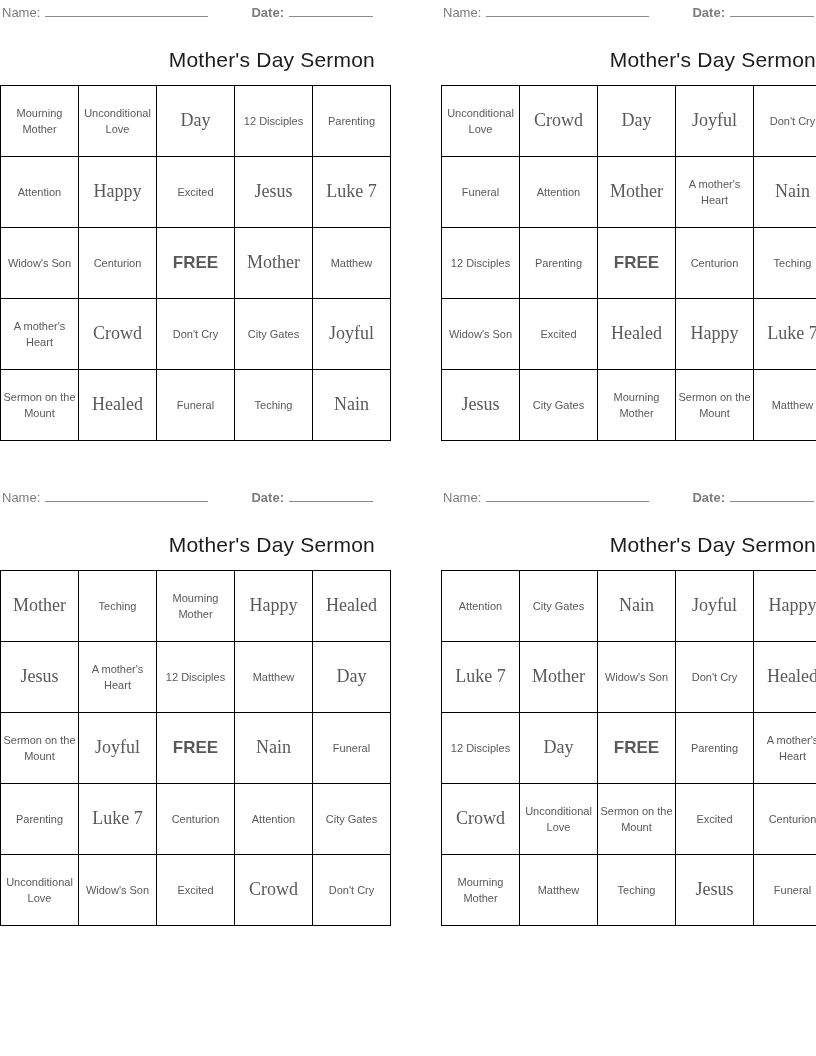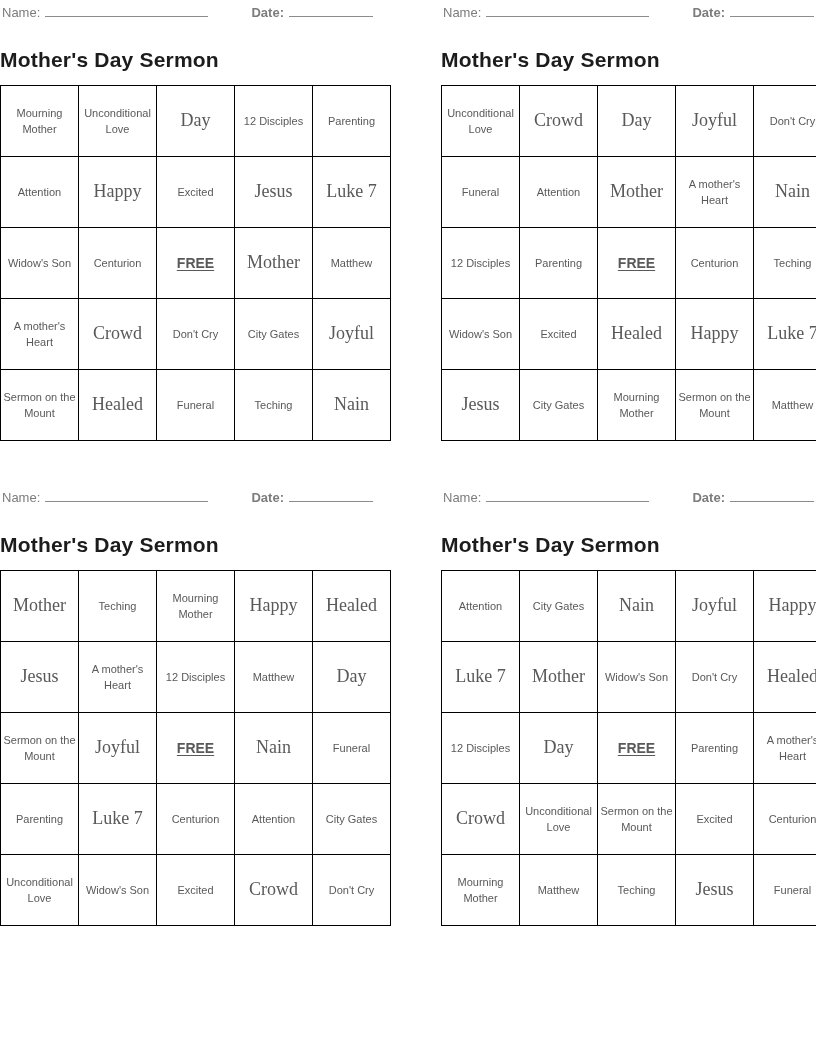--- a/index.html
+++ b/index.html
@@ -41,24 +41,24 @@
   .blank {
     display: inline-block;
     border-bottom: 1px solid #8c8c8c;
     height: 12px;
     margin-left: 5px;
   }
   .blank.name-blank { width: 163px; }
   .blank.date-blank { width: 84px; }
   .date-label { margin-left: auto; font-weight: bold; }
   .card-title {
-    text-align: left;
+    text-align: right;
     font-size: 21px;
     line-height: 26px;
-    font-weight: 700;
+    font-weight: 400;
     color: #1c1c1c;
     margin-top: 25px;
     margin-bottom: 12px;
     letter-spacing: 0.2px;
   }
   table.bingo-grid {
     border-collapse: collapse;
     table-layout: fixed;
     width: 375px;
   }
@@ -74,23 +74,22 @@
   td.small {
     font-size: 11px;
     line-height: 1.5;
   }
   td.big {
     font-size: 18px;
     line-height: 1.2;
     font-family: Liberation Serif, serif;
   }
   td.free {
-    font-size: 14px;
+    font-size: 17px;
     font-weight: 700;
-    text-decoration: underline;
     text-underline-offset: 2px;
   }
 </style>
 </head>
 <body>
 
 <div class="sheet">
 
   <div class="cards-row">
 

